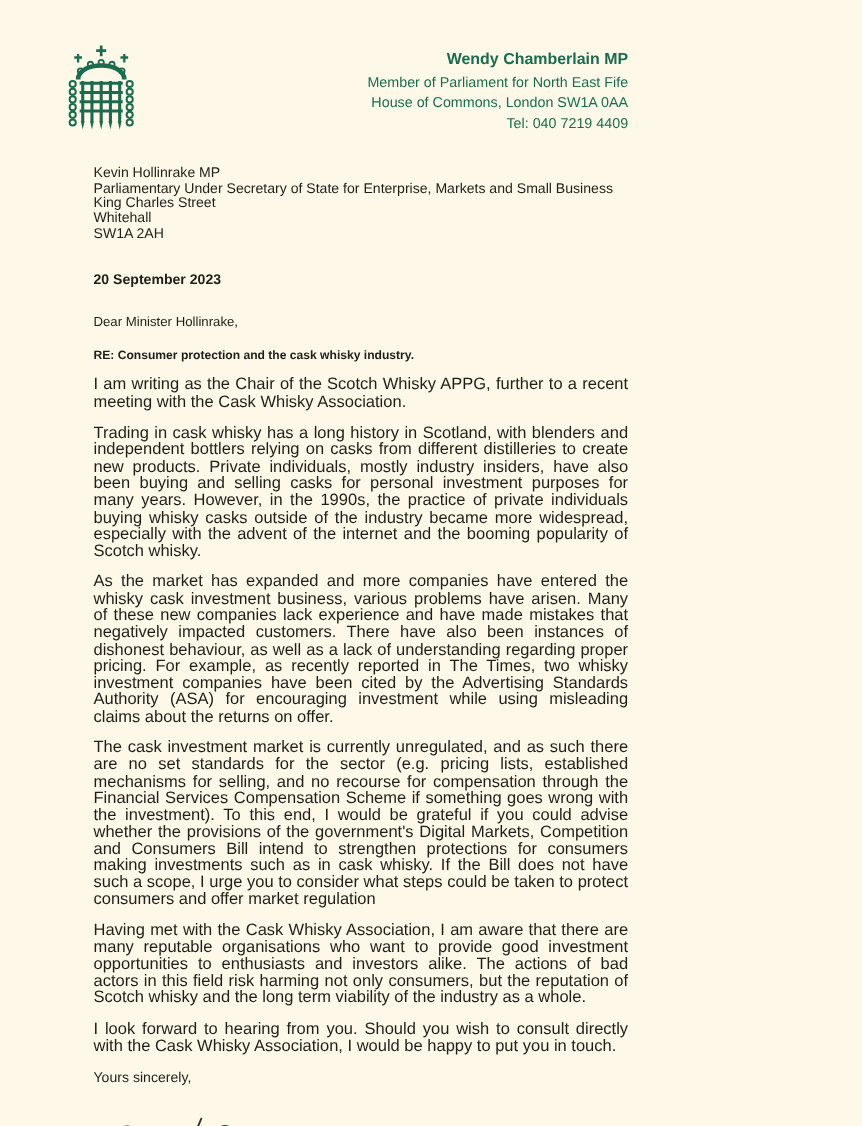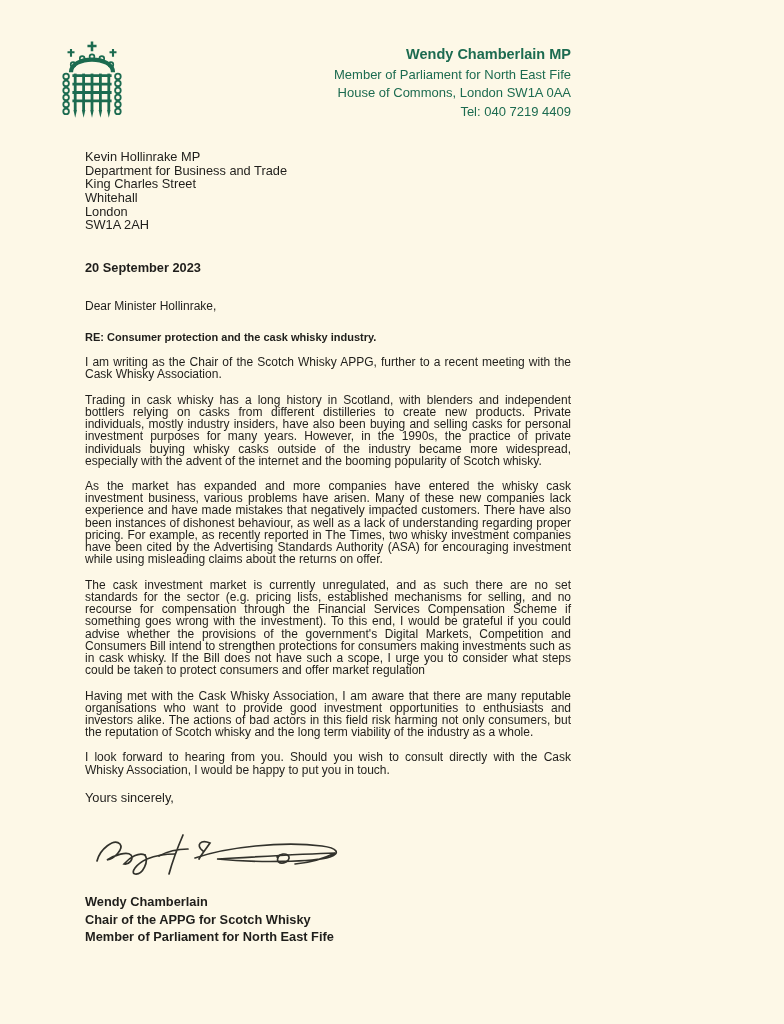--- a/index.html
+++ b/index.html
@@ -62,21 +62,21 @@
     font-size: 12px;
   }
   .subject-line {
     margin-top: 18px;
     font-weight: bold;
     font-size: 11px;
   }
   
   p.body-par {
     margin: 13px 0 0 0;
-    font-size: 12px;
+    font-size: 15px;
     line-height: 1.02;
     text-align: justify;
   }
   .closing {
     margin-top: 14px;
     font-size: 12.8px;
   }
   
   .signature-wrap {
     margin: 18px 0 0 2px;
@@ -150,24 +150,23 @@
     <div class="sender-block">
       <div class="sender-name">Wendy Chamberlain MP</div>
       <div>Member of Parliament for North East Fife</div>
       <div>House of Commons, London SW1A 0AA</div>
       <div>Tel: 040 7219 4409</div>
     </div>
   </div>
 
   <div class="recipient-block">
     <div>Kevin Hollinrake MP</div>
-    <div>Department for Business and Trade</div>
+    <div>Parliamentary Under Secretary of State for Enterprise, Markets and Small Business</div>
     <div>King Charles Street</div>
     <div>Whitehall</div>
-    <div>London</div>
     <div>SW1A 2AH</div>
   </div>
 
   <div class="date-line">20 September 2023</div>
 
   <div class="salutation">Dear Minister Hollinrake,</div>
   <div class="subject-line">RE: Consumer protection and the cask whisky industry.</div>
 
   <p class="body-par">I am writing as the Chair of the Scotch Whisky APPG, further to a recent meeting with the Cask Whisky Association.</p>
   <p class="body-par">Trading in cask whisky has a long history in Scotland, with blenders and independent bottlers relying on casks from different distilleries to create new products. Private individuals, mostly industry insiders, have also been buying and selling casks for personal investment purposes for many years. However, in the 1990s, the practice of private individuals buying whisky casks outside of the industry became more widespread, especially with the advent of the internet and the booming popularity of Scotch whisky.</p>

